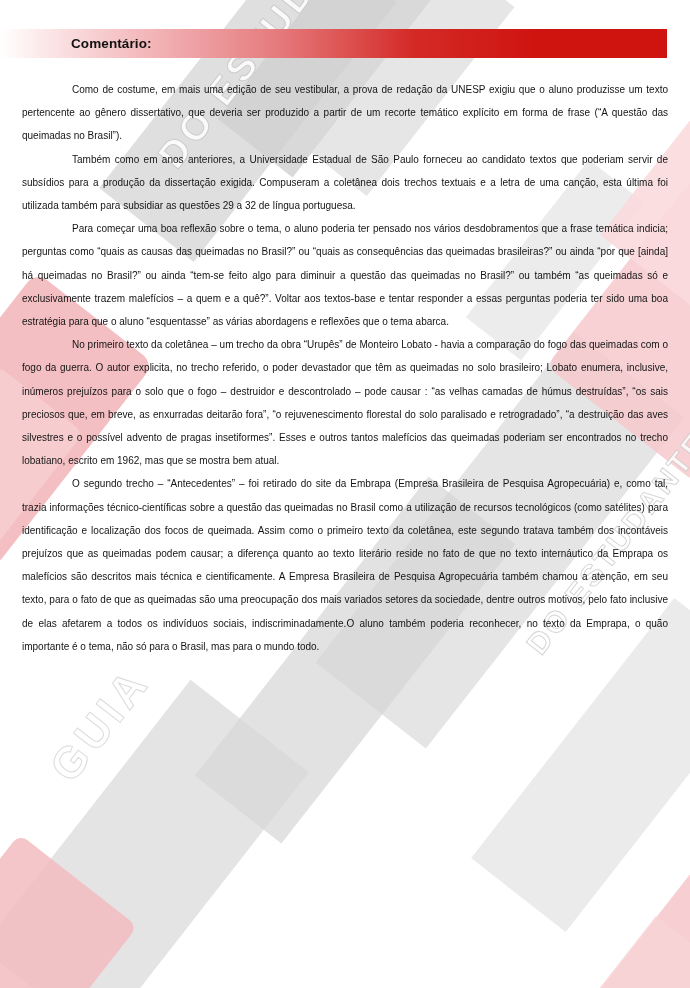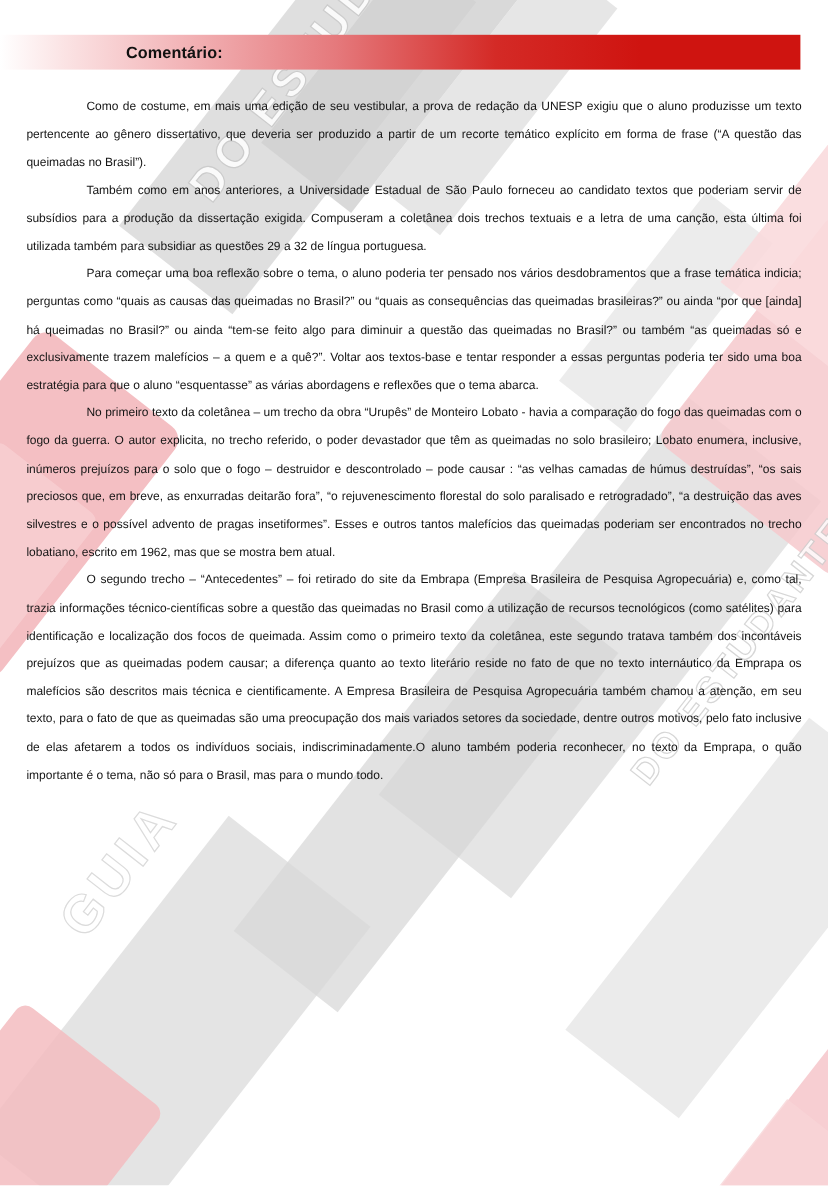--- a/index.html
+++ b/index.html
@@ -201,21 +201,21 @@
        #f3b7ba 22%,
        #e5797c 42%,
        #d42a26 62%,
        #cf1410 80%,
        #cf1410 100%);
     z-index: 2;
     display: flex;
     align-items: center;
   }
   .header-label {
-    margin-left: 105px;
+    margin-left: 71px;
     font-family: "Liberation Sans", sans-serif;
     font-weight: bold;
     font-size: 13.5px;
     color: #111111;
     letter-spacing: .1px;
     white-space: nowrap;
   }
 
   
   .content {

